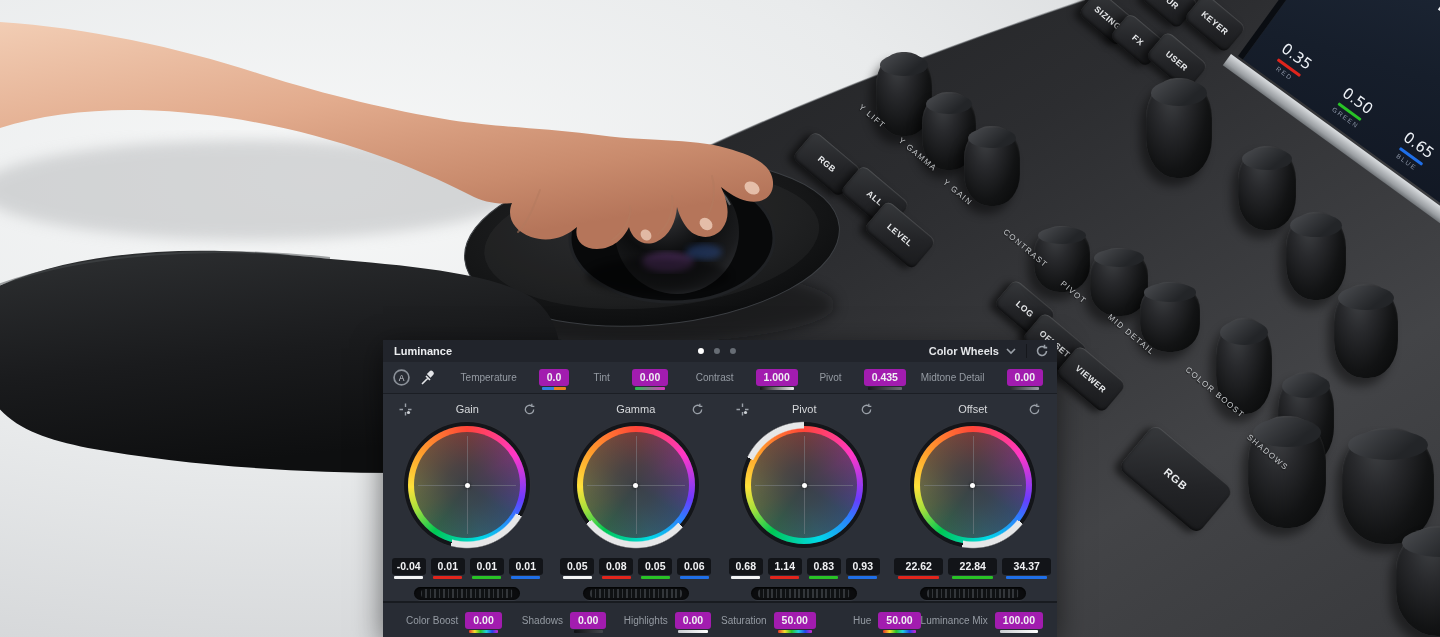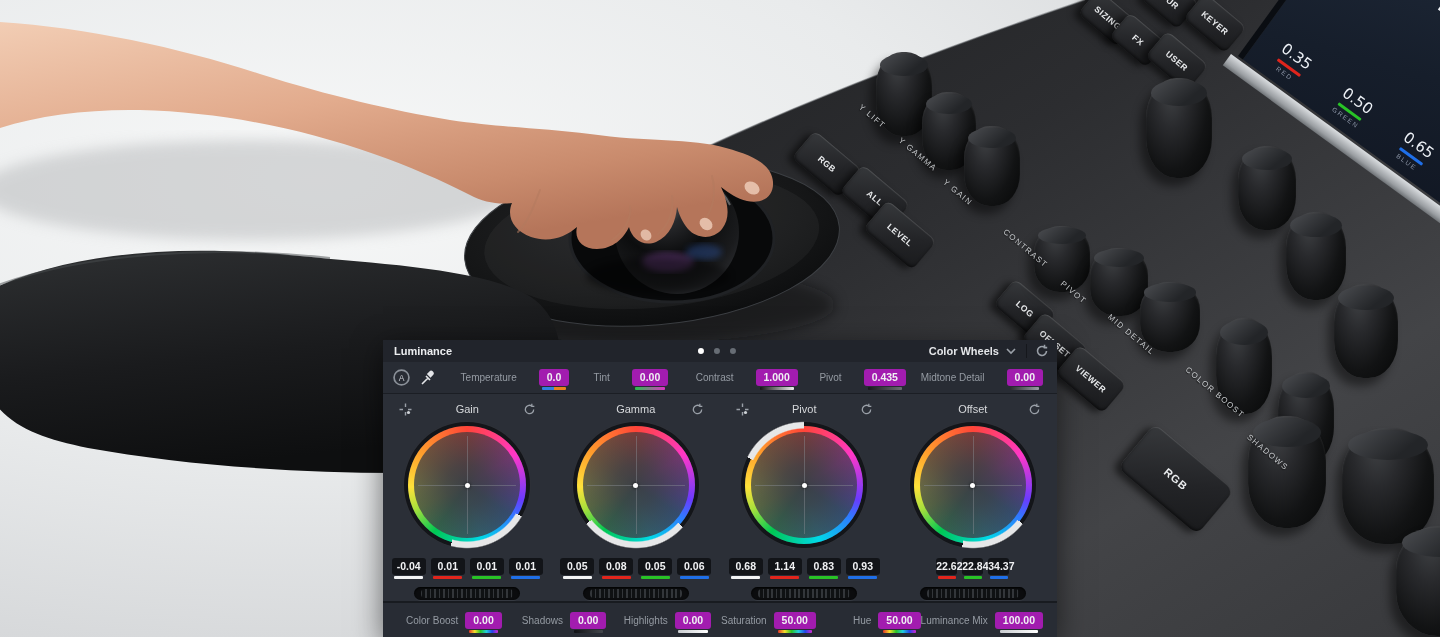--- a/index.html
+++ b/index.html
@@ -91,21 +91,21 @@
   .warc{position:absolute;inset:0;border-radius:50%;
     -webkit-mask:radial-gradient(closest-side,transparent 86%,#000 88% 96%,transparent 98%);
     mask:radial-gradient(closest-side,transparent 86%,#000 88% 96%,transparent 98%);}
   .arc-lift .warc{background:conic-gradient(from 120deg,#e6e7e8 0 75deg,transparent 75deg);}
   .arc-gamma .warc{background:conic-gradient(from 132deg,#e6e7e8 0 100deg,transparent 100deg);}
   .arc-gain .warc{background:conic-gradient(from 296deg,#e6e7e8 0 64deg,transparent 64deg);}
   .arc-offset .warc{background:conic-gradient(from 128deg,#e6e7e8 0 62deg,transparent 62deg);}
   .vals{display:flex;gap:5px;margin-top:8px;}
   .vbox{position:relative;background:#121418;border-radius:3px;padding:2px 0 3px;width:34px;
     text-align:center;font-size:10.5px;font-weight:bold;color:#f0f1f3;}
-  .vbox.wide{width:21px;}
+  .vbox.wide{width:49px;}
   .vbox::after{content:"";position:absolute;left:8%;right:8%;bottom:-4px;height:3px;border-radius:1px;background:var(--ul,#555);}
   .mslider{width:106px;height:13px;margin-top:12px;border-radius:7px;background:#0b0c0e;
     box-shadow:inset 0 1px 2px rgba(0,0,0,.9),0 1px 0 rgba(255,255,255,.05);position:relative;}
   .mslider::before{content:"";position:absolute;left:7px;right:7px;top:2px;bottom:2px;border-radius:4px;
     background:repeating-linear-gradient(90deg,#33363a 0 1.5px,#0f1113 1.5px 4.5px);}
   .pfoot{position:absolute;left:0;right:0;bottom:0;height:36px;background:#282c34;
     border-top:2px solid #181b20;display:flex;align-items:center;padding:0 14px;}
   .fgroup{flex:1;display:flex;align-items:center;justify-content:flex-end;gap:7px;}
   .flabel{font-size:10px;color:#959ba3;white-space:nowrap;}
 </style>

